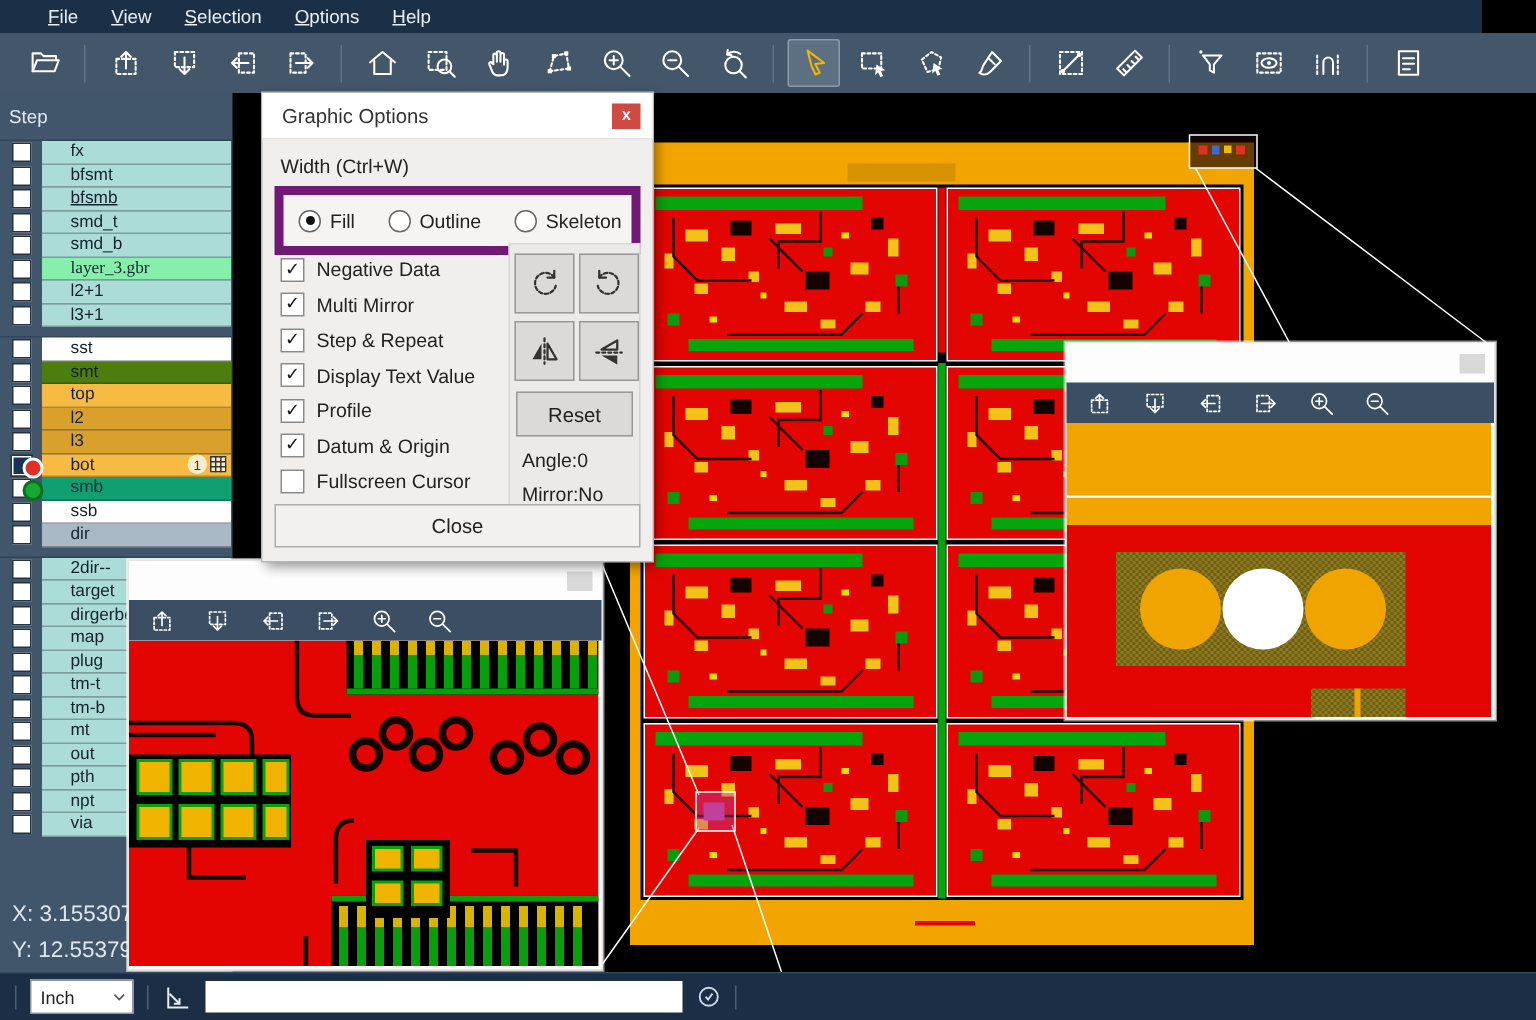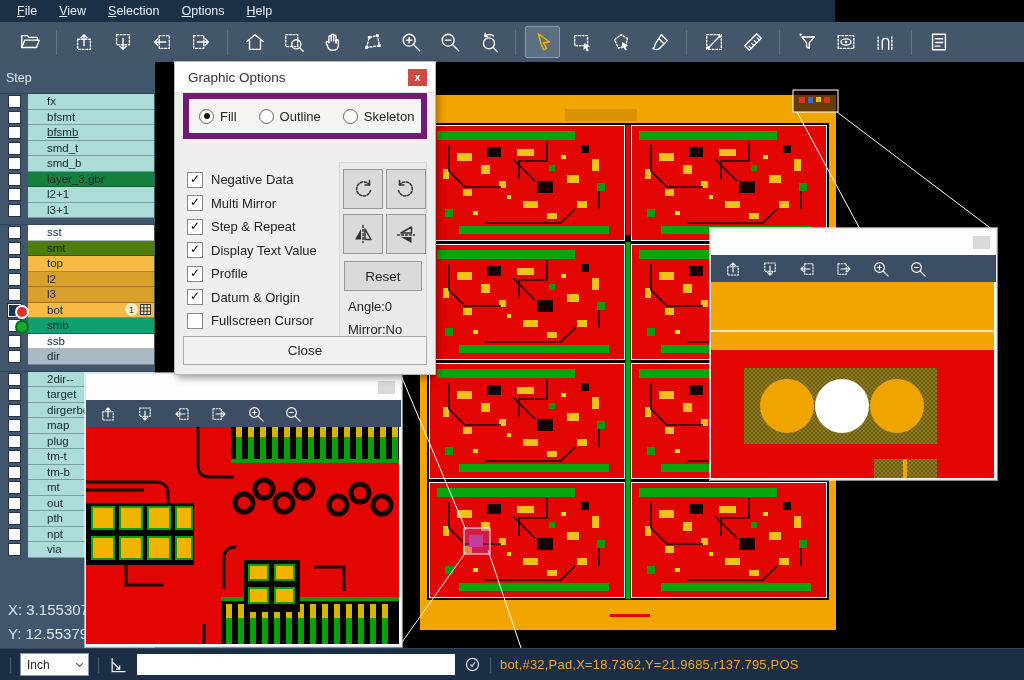--- a/index.html
+++ b/index.html
@@ -1,21 +1,21 @@
 <!DOCTYPE html>
 <html><head>
 <meta charset="utf-8">
 <style>
   html,body{margin:0;padding:0;background:#000;}
   #app{position:relative;width:1024px;height:680px;overflow:hidden;
        font-family:"Liberation Sans",sans-serif;background:#000;user-select:none;}
 
   
-  #menubar{position:absolute;left:0;top:0;width:835px;height:22px;background:#1b2f47;
-           display:flex;align-items:center;padding-left:6px;box-sizing:border-box;z-index:3;}
+  #menubar{position:absolute;left:0;top:0;width:988px;height:22px;background:#1b2f47;
+           display:flex;align-items:center;padding-left:21px;box-sizing:border-box;z-index:3;}
   .menu-item{color:#e9eff6;font-size:12.5px;padding:2px 11px;cursor:default;}
   .menu-item u{text-decoration:underline;}
 
   
   #toolbar{position:absolute;left:0;top:22px;width:1024px;height:40px;background:#43566a;
            display:flex;align-items:center;padding-left:10px;box-sizing:border-box;z-index:3;}
   .tbtn{width:33px;height:30px;display:flex;align-items:center;justify-content:center;
         color:#fff;border:1px solid transparent;border-radius:2px;margin:0 2px;}
   .tbtn svg{width:22px;height:22px;}
   .tbtn.active{background:#5d7082;border-color:#8a9cab;color:#f2b705;}
@@ -306,21 +306,21 @@
               <div class="schk"></div>
             </div>
             <div class="name-cell" style="background: rgb(171, 220, 216);">
               <span>smd_b</span>
             </div>
           </div>
           <div class="layer-row">
             <div class="chk-cell">
               <div class="schk"></div>
             </div>
-            <div class="name-cell" style="background: #15803d;">
+            <div class="name-cell" style="background: #86efac; font-family: Liberation Serif, serif;">
               <span>layer_3.gbr</span>
             </div>
           </div>
           <div class="layer-row">
             <div class="chk-cell">
               <div class="schk"></div>
             </div>
             <div class="name-cell" style="background: rgb(171, 220, 216);">
               <span>l2+1</span>
             </div>
@@ -826,20 +826,21 @@
         <rect x="192" y="177" width="4" height="19" fill="#f0a400"></rect>
       </svg>
     </div>
   </div>
 
   <div id="dialog">
     <div id="dlg-title">
       <span>Graphic Options</span>
       <div id="dlg-close">x</div>
     </div>
+    <div id="dlg-width">Width (Ctrl+W)</div>
     <div id="radio-box">
         <div class="radio">
           <div class="rdot sel"></div>
           <span>Fill</span>
         </div>
         <div class="radio">
           <div class="rdot"></div>
           <span>Outline</span>
         </div>
         <div class="radio">
@@ -930,16 +931,15 @@
         </svg>
     </span>
     <input id="cmd-input" value="" style="">
     <span id="sync-ico">
       <svg width="17" height="17" viewBox="0 0 24 24" fill="none" stroke="currentColor" stroke-width="1.8">
           <circle cx="12" cy="12" r="8.5"></circle>
           <path d="M9 12l2.4 2.6L15.5 9"></path>
         </svg>
     </span>
     <div class="sb-sep"></div>
-    <span id="sel-info">bot,#32,Pad,X=18.7362,Y=21.9685,r137.795,POS</span>
   </div>
 
 </div>
 
 </body></html>

